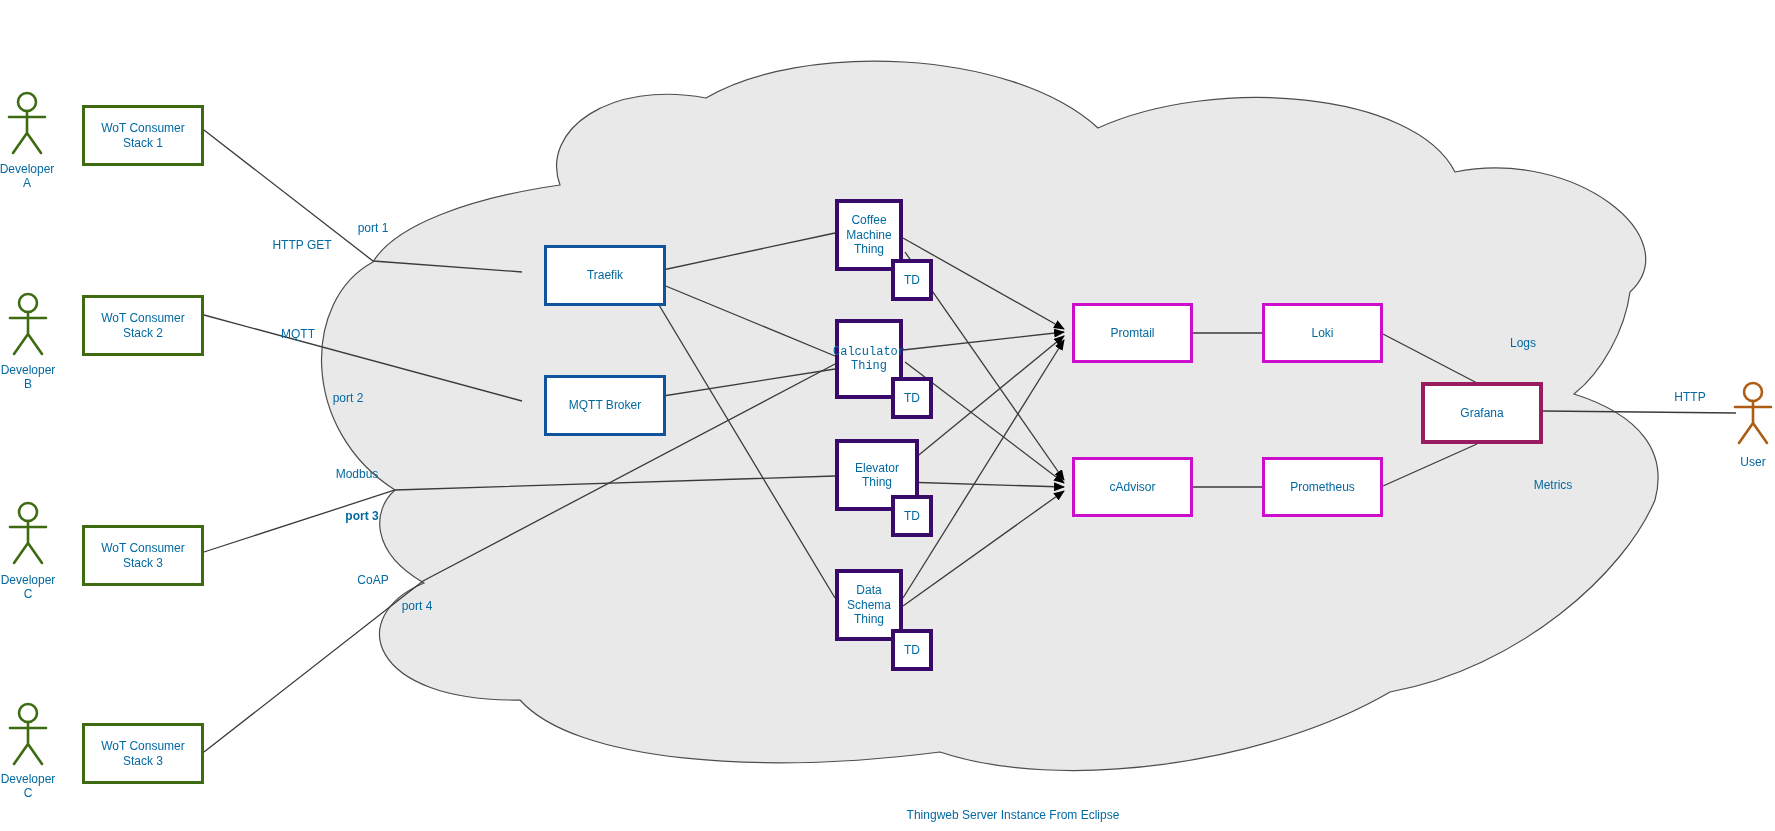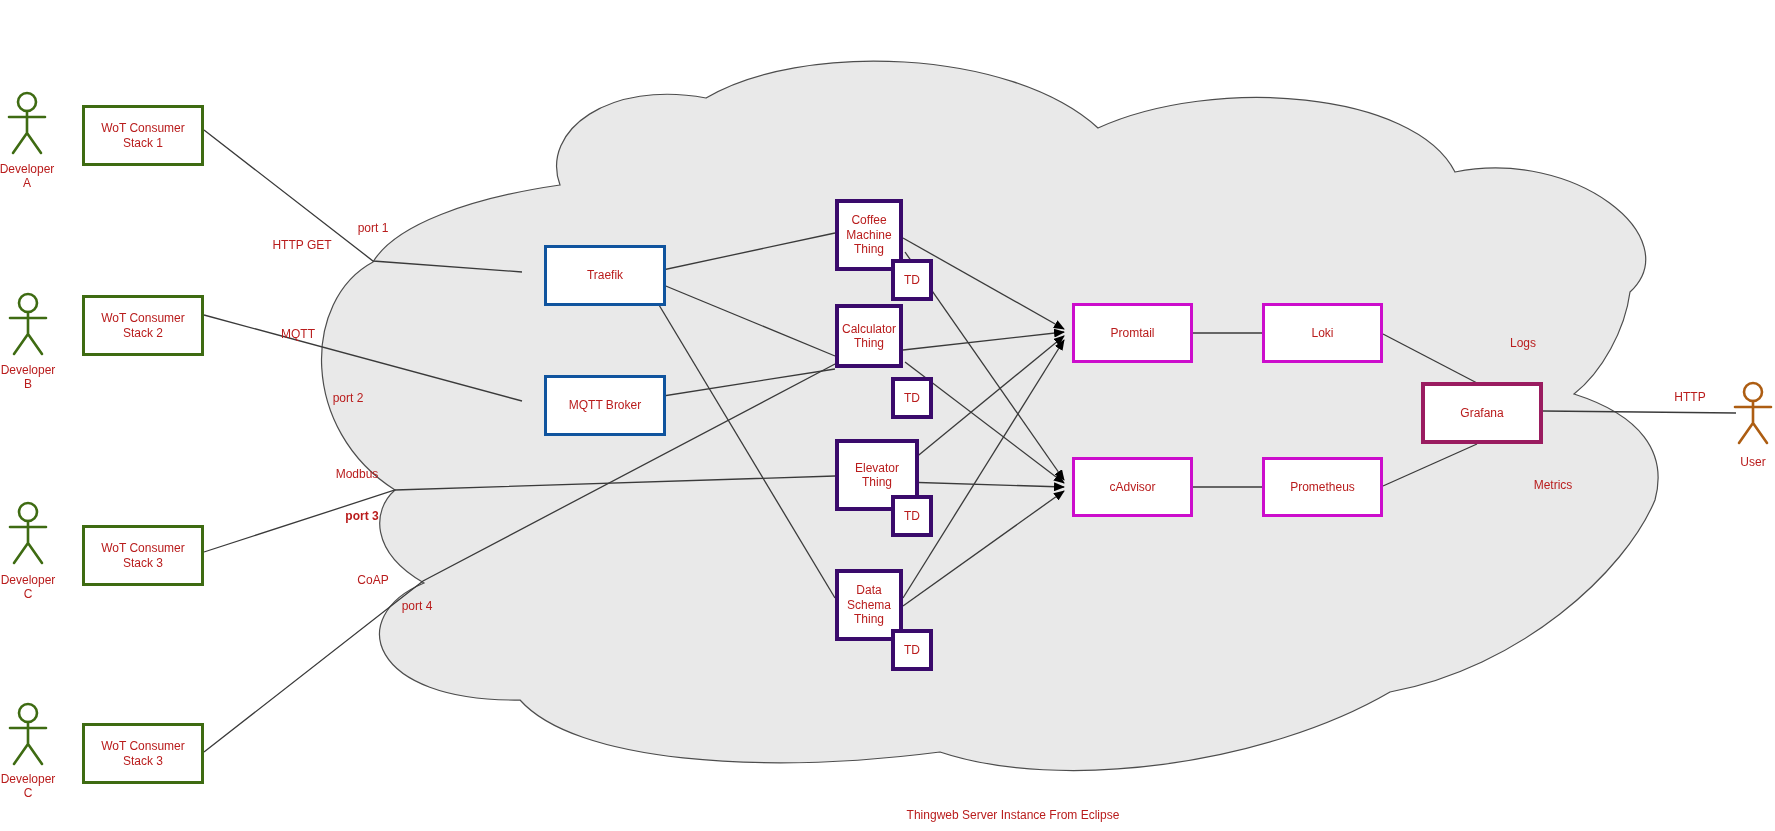--- a/index.html
+++ b/index.html
@@ -1,17 +1,17 @@
 <!DOCTYPE html>
 <html style="--green: #3e6b12; --blue: #10549e; --purple: #3a0a6b; --magenta: #cc0dcc; --maroon: #9a1c60; --orange: #ad5d12; --cloud_fill: #e9e9e9; --cloud_stroke: #4d4d4d; --line: #3a3a3a;"><head>
 <meta charset="utf-8">
 <style>
   html,body{margin:0;padding:0;background:#ffffff;}
   #canvas{position:relative;width:1775px;height:831px;background:#fff;
-          font-family:"Liberation Sans",sans-serif;color:#b91c1c;overflow:hidden;}
+          font-family:"Liberation Sans",sans-serif;color:#0369a1;overflow:hidden;}
   #bg{position:absolute;left:0;top:0;}
   .cloud{fill:var(--cloud_fill);stroke:var(--cloud_stroke);stroke-width:1.2;}
   .edge{stroke:var(--line);fill:none;stroke-width:1.3;}
   .actor{fill:none;stroke-width:2.6;stroke-linecap:round;}
   .actor-head{fill:#ffffff;}
   .actor-green{stroke:var(--green);}
   .actor-orange{stroke:var(--orange);}
   .box{position:absolute;background:#ffffff;display:flex;align-items:center;justify-content:center;
        text-align:center;font-size:12px;line-height:1.2;white-space:pre-line;box-sizing:border-box;}
   .b-green{border:3px solid var(--green);}
@@ -106,21 +106,21 @@
 Stack 3</div>
   <div class="box b-green" style="left:82px;top:723px;width:122px;height:61px;">WoT Consumer
 Stack 3</div>
 
   <div class="box b-blue" style="left:522px;top:245px;width:122px;height:61px;">Traefik</div>
   <div class="box b-blue" style="left:522px;top:375px;width:122px;height:61px;">MQTT Broker</div>
 
   <div class="box b-purple" style="left:835px;top:199px;width:68px;height:72px;">Coffee
 Machine
 Thing</div>
-  <div class="box b-purple" style="left:835px;top:304px;width:68px;height:64px;">Calculator
+  <div class="box b-purple" style="left:835px;top:319px;width:68px;height:80px;font-family:Liberation Mono, monospace;">Calculator
 Thing</div>
   <div class="box b-purple" style="left:835px;top:439px;width:84px;height:72px;">Elevator
 Thing</div>
   <div class="box b-purple" style="left:835px;top:569px;width:68px;height:72px;">Data
 Schema
 Thing</div>
 
   <div class="box b-purple" style="left:891px;top:259px;width:42px;height:42px;">TD</div>
   <div class="box b-purple" style="left:891px;top:377px;width:42px;height:42px;">TD</div>
   <div class="box b-purple" style="left:891px;top:495px;width:42px;height:42px;">TD</div>

